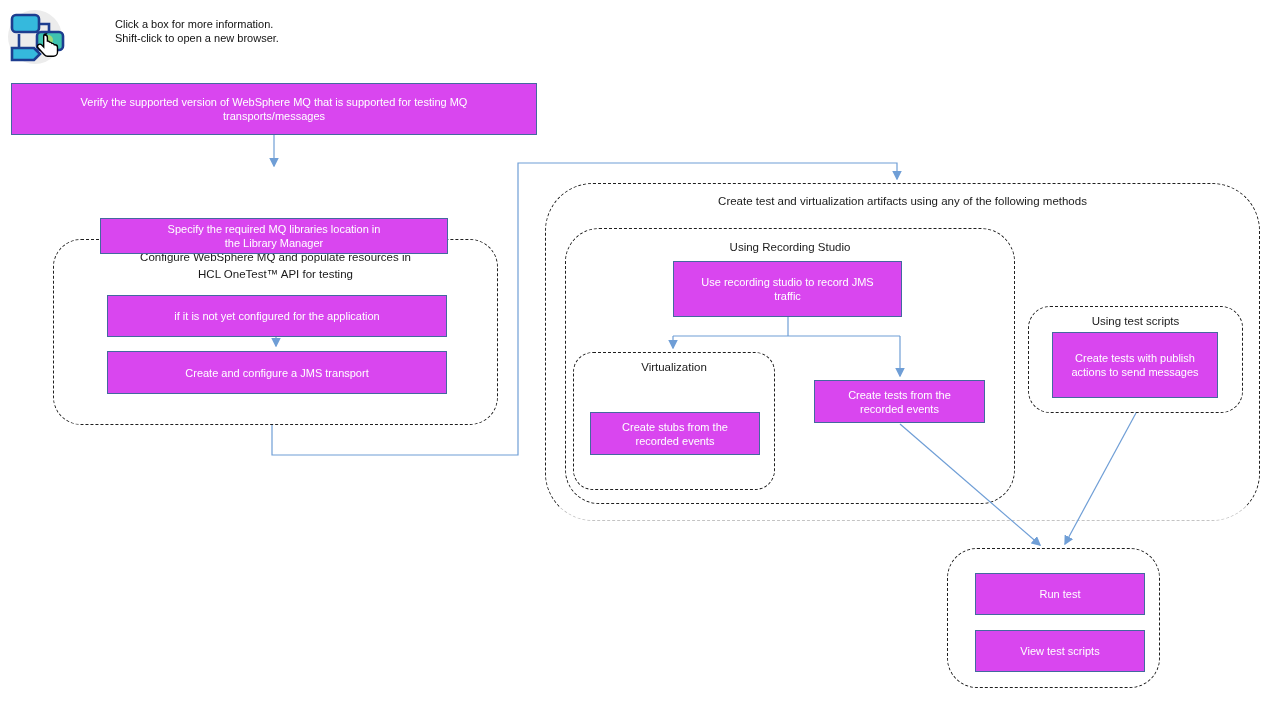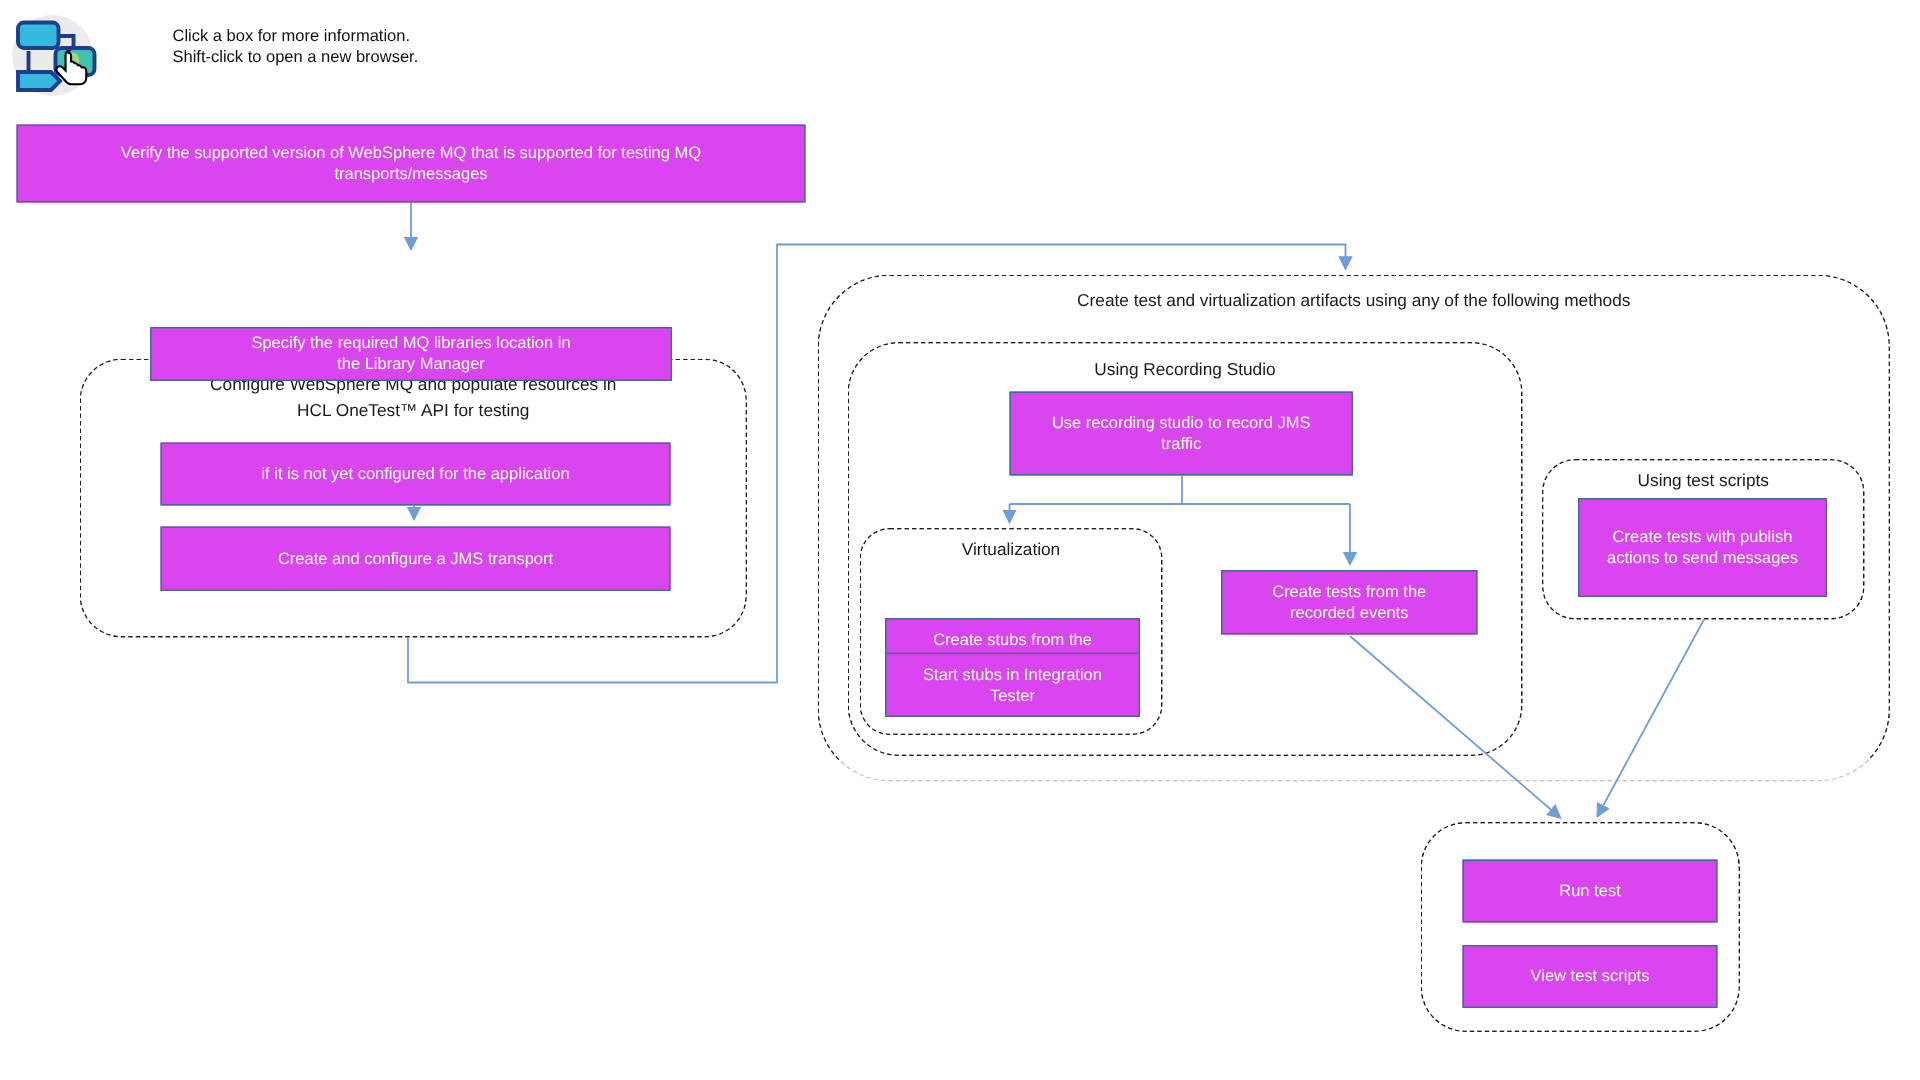--- a/index.html
+++ b/index.html
@@ -128,23 +128,20 @@
   </div>
 
   <div class="node" style="left:673px;top:261px;width:229px;height:56px;">
     <span>Use recording studio to record JMS<br>traffic</span>
   </div>
 
   <div class="node" style="left:590px;top:380px;width:170px;height:43px;margin-top:32px;">
     <span>Create stubs from the<br>recorded events</span>
   </div>
 
-  <div class="node" style="left:590px;top:435px;width:170px;height:43px;">
-    <span>Start stubs in Integration<br>Tester</span>
-  </div>
 
   <div class="node" style="left:814px;top:380px;width:171px;height:43px;">
     <span>Create tests from the<br>recorded events</span>
   </div>
 
   <div class="node" style="left:1052px;top:332px;width:166px;height:66px;">
     <span>Create tests with publish<br>actions to send messages</span>
   </div>
 
   <div class="node" style="left:975px;top:573px;width:170px;height:42px;">

